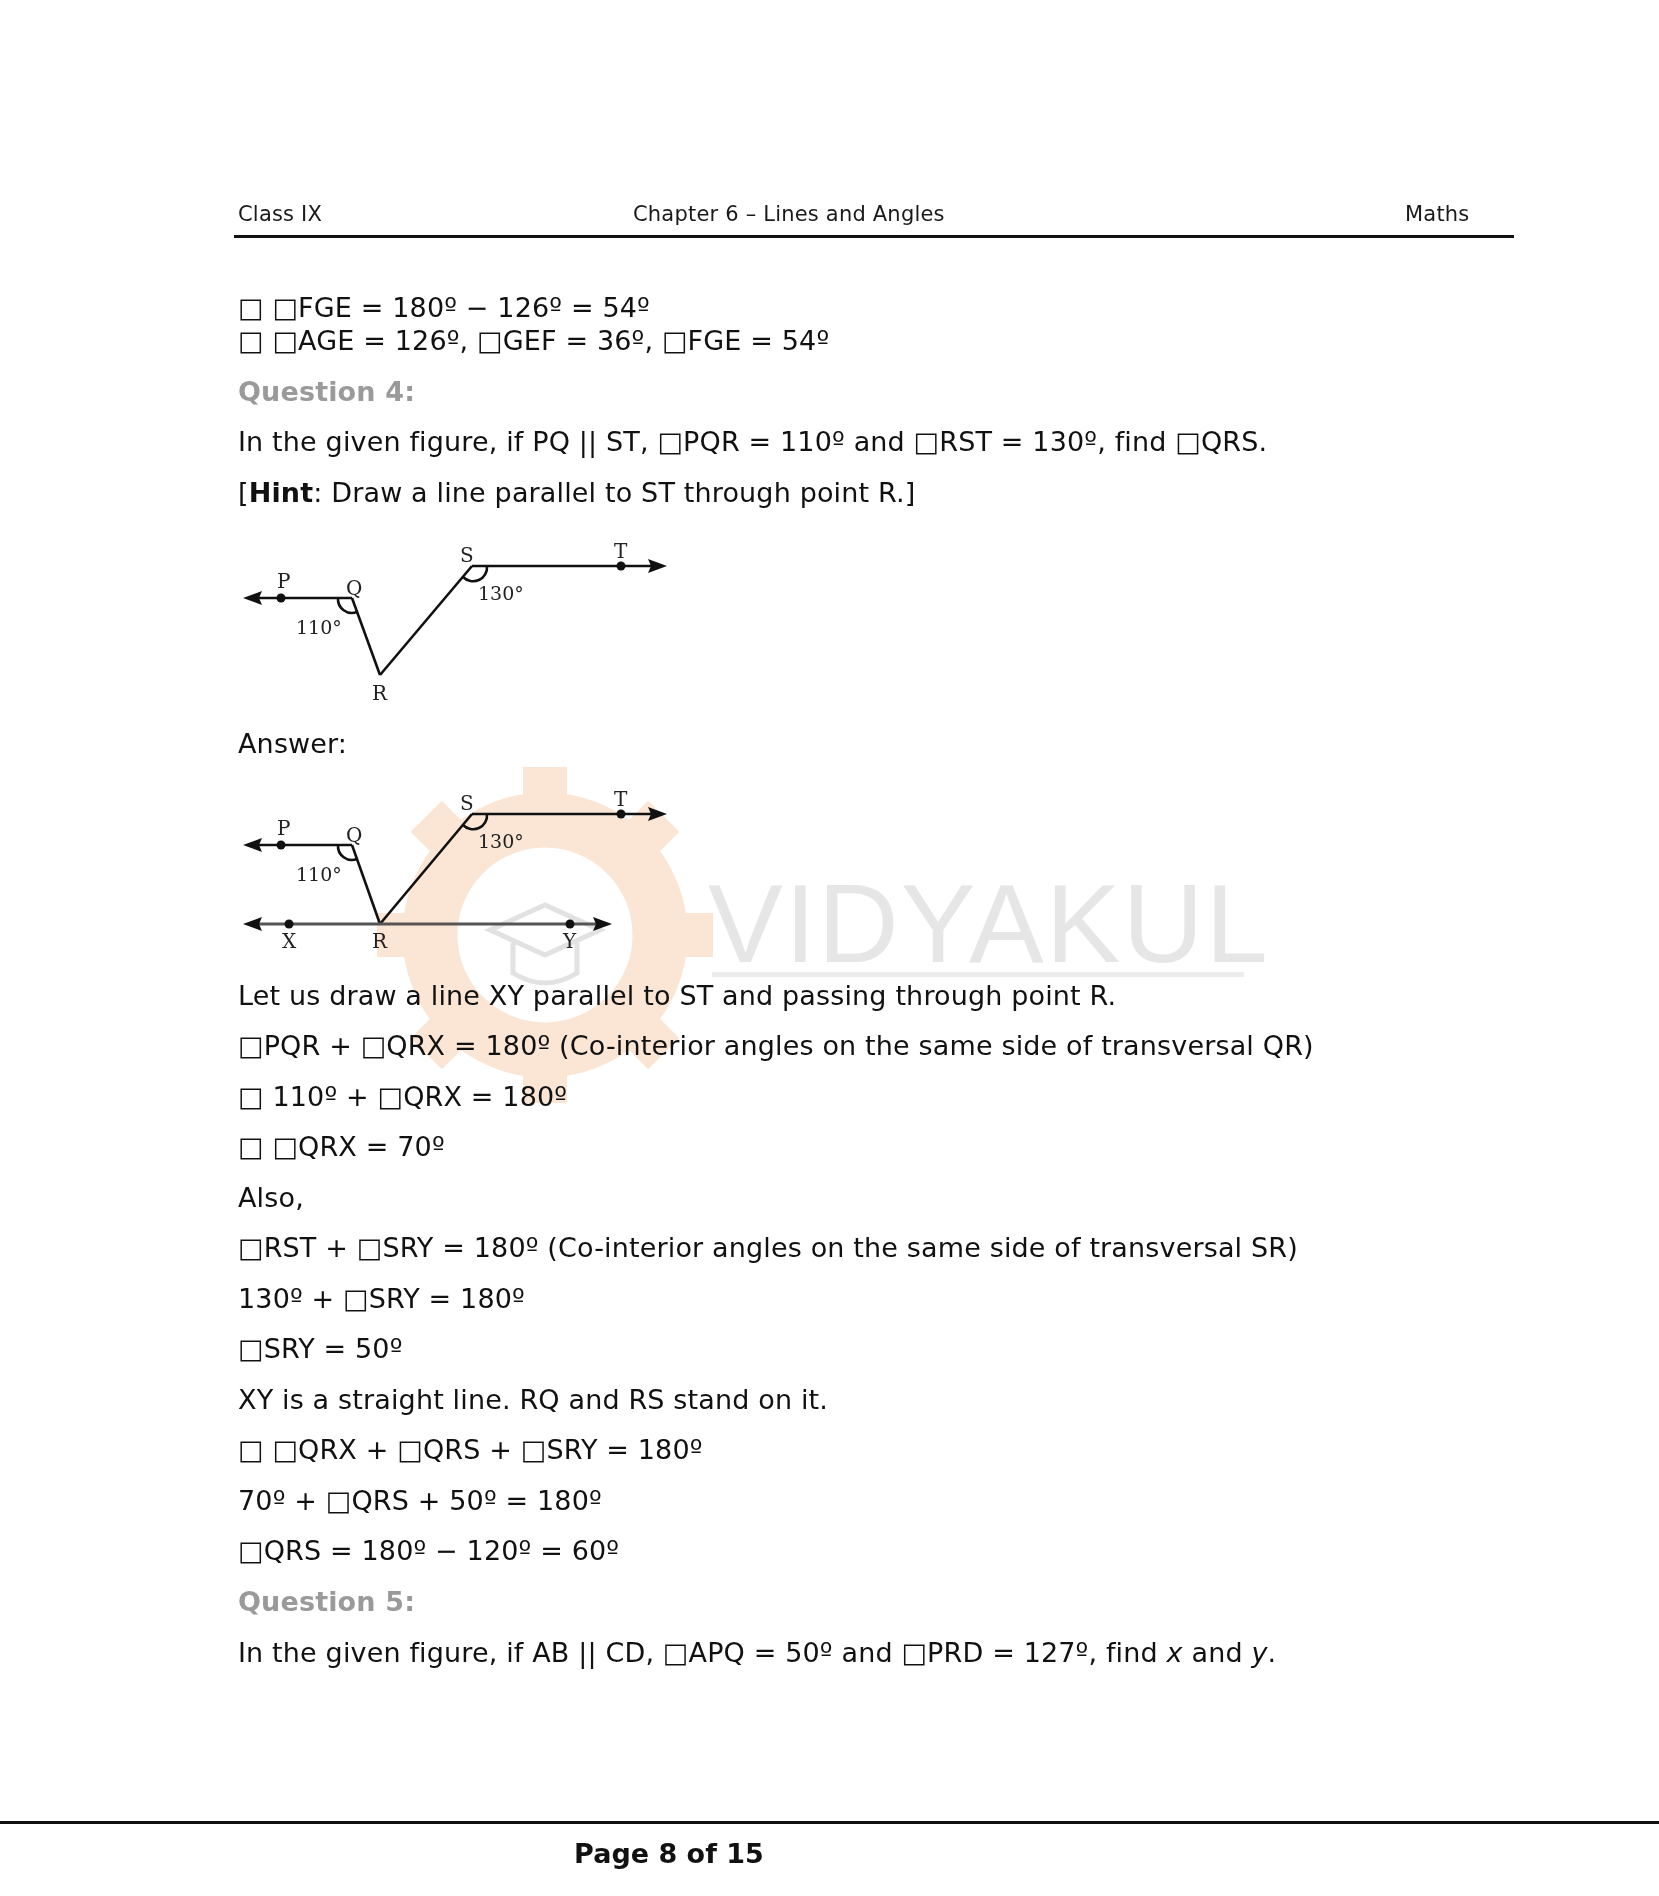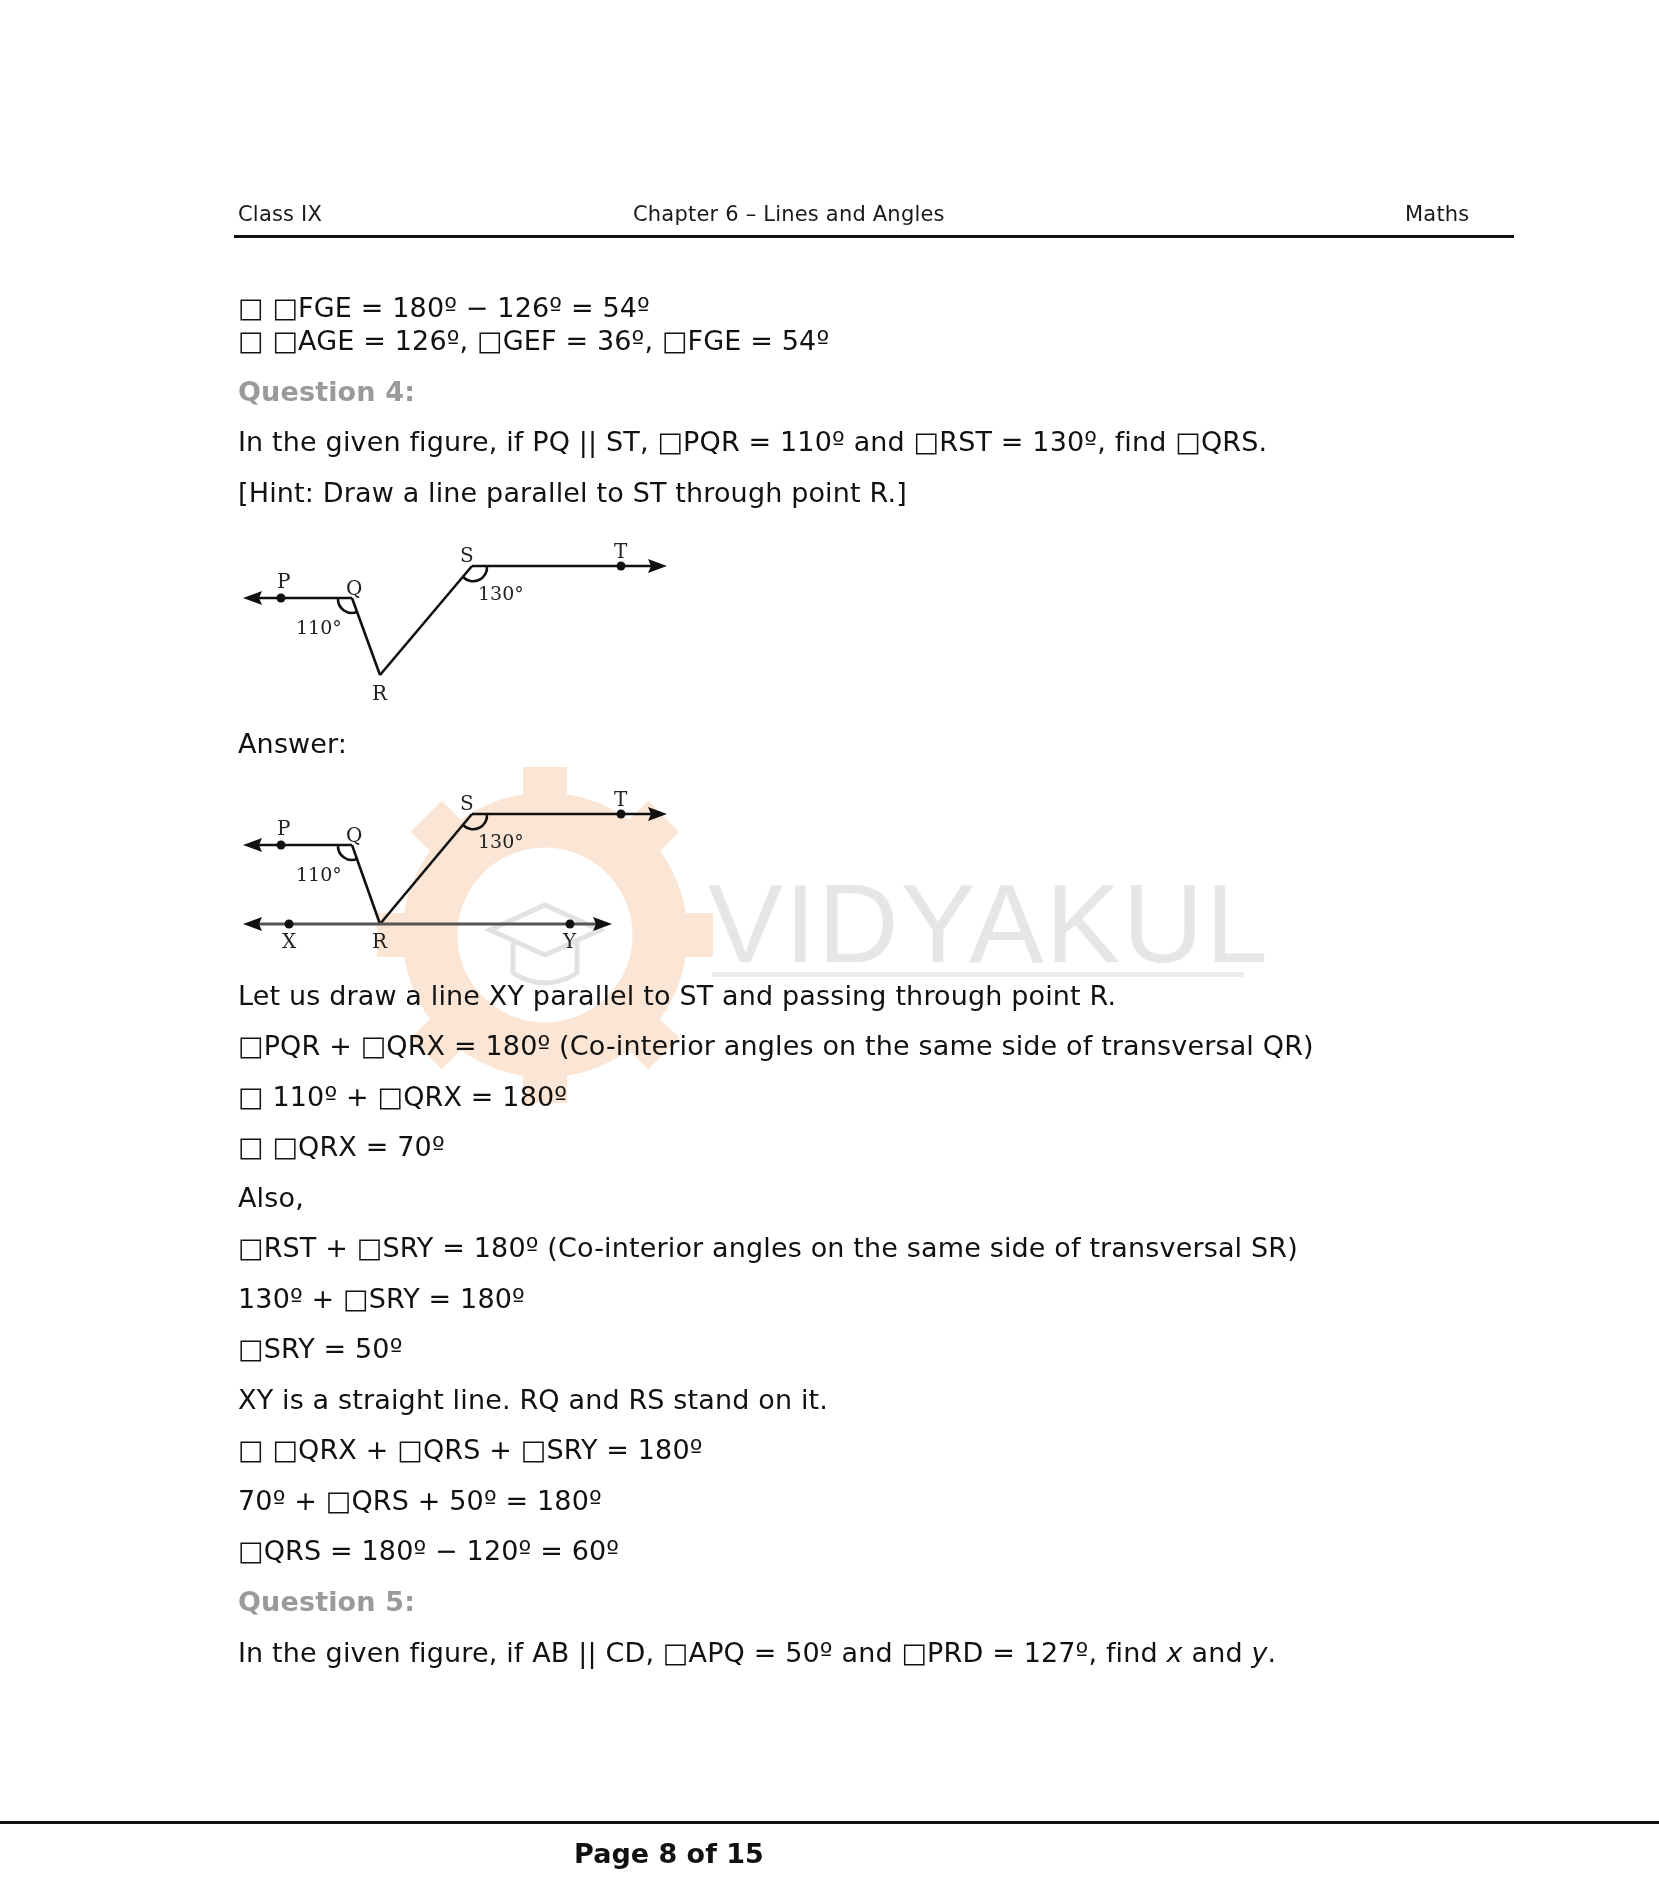--- a/index.html
+++ b/index.html
@@ -12,21 +12,21 @@
     
     .hdr-text { position: absolute; top: 202px; font-size: 21px; color: #1a1a1a; letter-spacing: 0.2px; }
     .hdr-left { left: 238px; }
     .hdr-center { left: 633px; }
     .hdr-right { left: 1405px; }
     .hdr-rule { position: absolute; left: 234px; top: 235px; width: 1280px; height: 3px; background: #111; }
 
     
     .line { position: absolute; left: 238px; font-size: 27px; white-space: nowrap; color: #111; letter-spacing: 0.15px; }
     .qhead { color: #9a9a9a; font-weight: bold; }
-    .bold { font-weight: normal; }
+    .bold { font-weight: bold; }
     .ital { font-style: italic; }
 
     
     .fig { position: absolute; left: 0; top: 0; width: 1659px; height: 1896px; pointer-events: none; }
     .fig text { font-family: "DejaVu Serif", serif; fill: #222; }
 
     
     .wm { position: absolute; left: 0; top: 0; width: 1659px; height: 1896px; pointer-events: none; }
     .wm-title {
       position: absolute; left: 708px; top: 868px; font-size: 112px; color: #e6e6e6;

